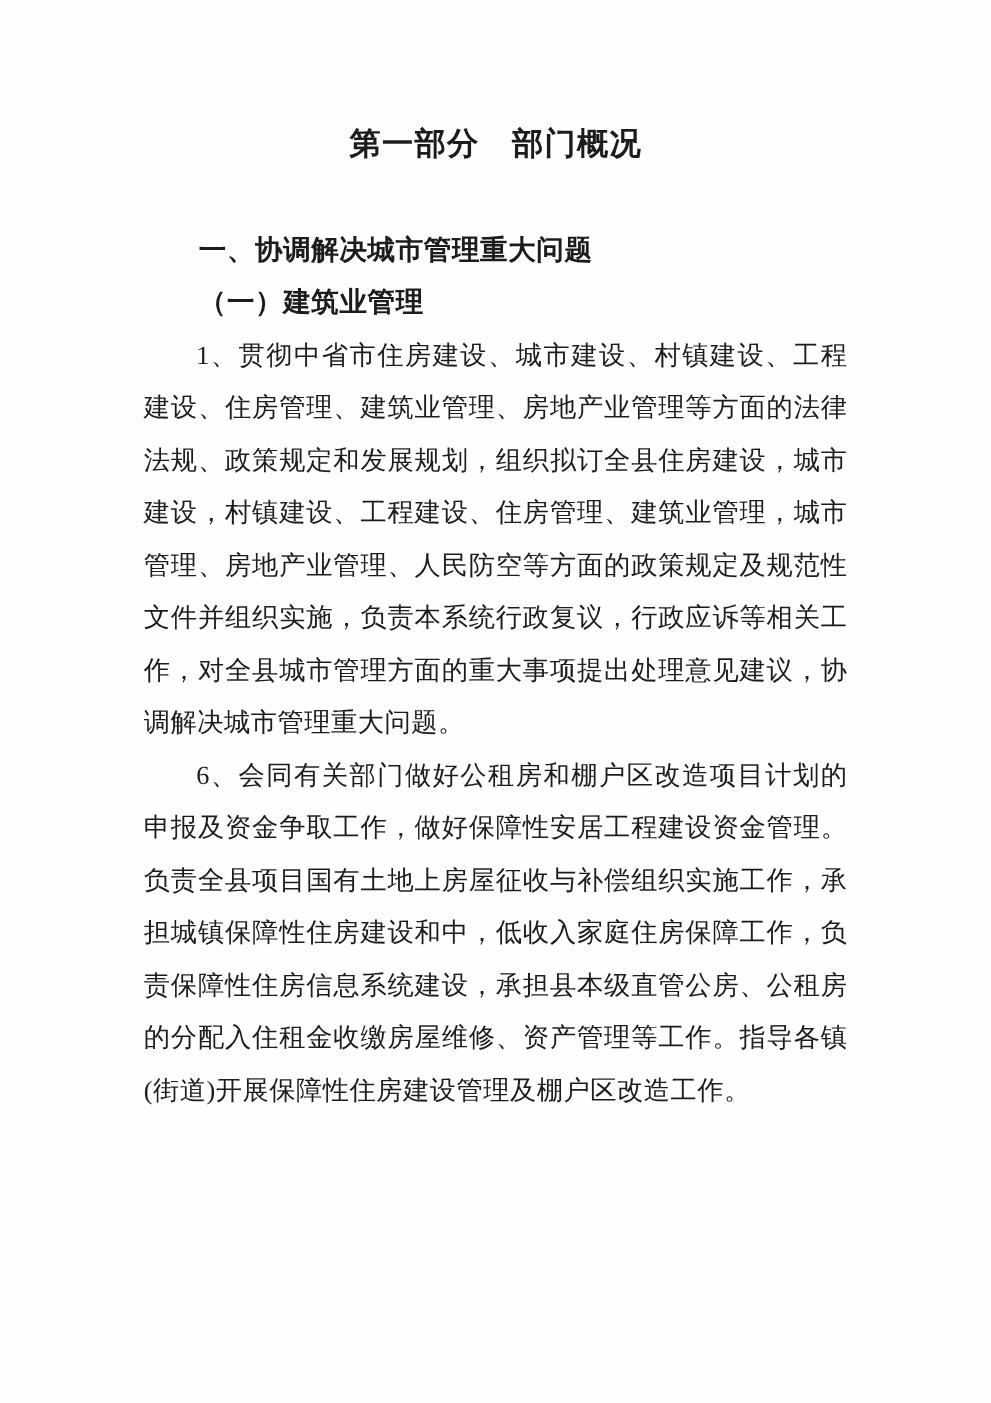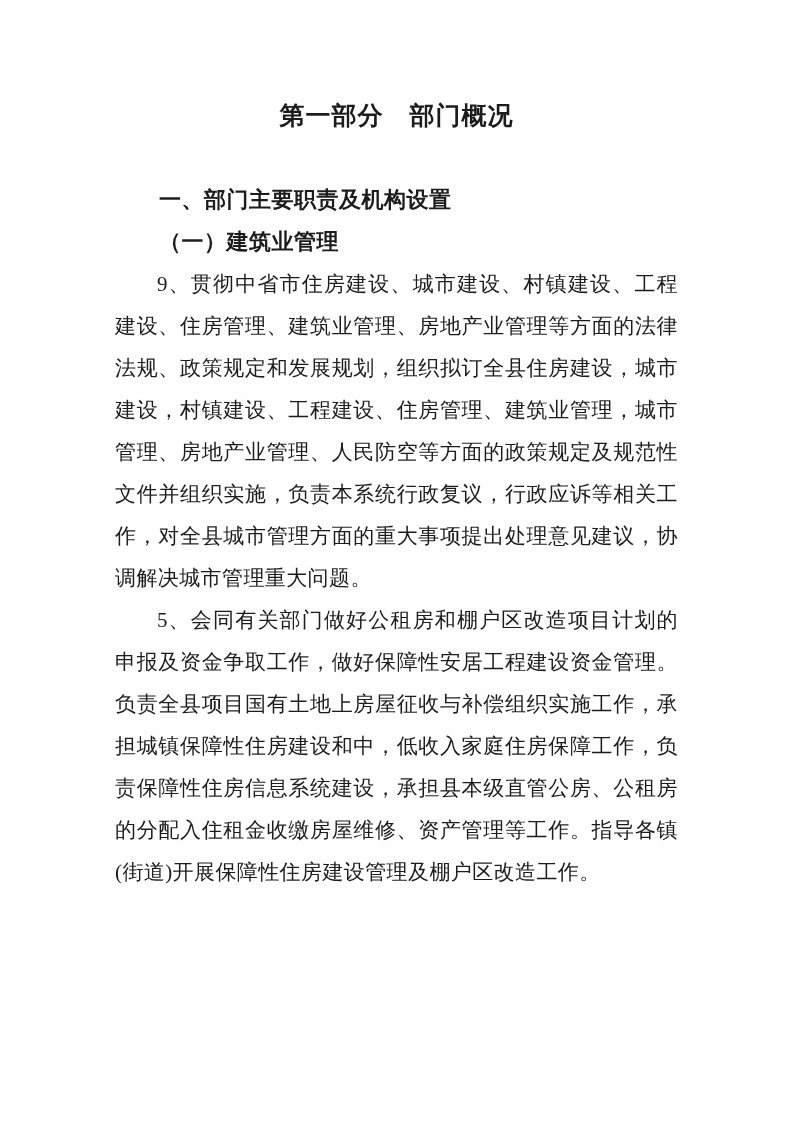--- a/index.html
+++ b/index.html
@@ -44,21 +44,21 @@
     text-align: justify;
     letter-spacing: 0.4px;
   }
 </style>
 </head>
 <body>
 
 <div class="page">
   <h1 class="doc-title">第一部分　部门概况</h1>
 
-  <h2 class="doc-heading-1">一、部门主要职责及机构设置</h2>
+  <h2 class="doc-heading-1">一、协调解决城市管理重大问题</h2>
 
   <h3 class="doc-heading-2">（一）建筑业管理</h3>
 
-  <p class="doc-paragraph">9、贯彻中省市住房建设、城市建设、村镇建设、工程建设、住房管理、建筑业管理、房地产业管理等方面的法律法规、政策规定和发展规划，组织拟订全县住房建设，城市建设，村镇建设、工程建设、住房管理、建筑业管理，城市管理、房地产业管理、人民防空等方面的政策规定及规范性文件并组织实施，负责本系统行政复议，行政应诉等相关工作，对全县城市管理方面的重大事项提出处理意见建议，协调解决城市管理重大问题。</p>
+  <p class="doc-paragraph">1、贯彻中省市住房建设、城市建设、村镇建设、工程建设、住房管理、建筑业管理、房地产业管理等方面的法律法规、政策规定和发展规划，组织拟订全县住房建设，城市建设，村镇建设、工程建设、住房管理、建筑业管理，城市管理、房地产业管理、人民防空等方面的政策规定及规范性文件并组织实施，负责本系统行政复议，行政应诉等相关工作，对全县城市管理方面的重大事项提出处理意见建议，协调解决城市管理重大问题。</p>
 
-  <p class="doc-paragraph">5、会同有关部门做好公租房和棚户区改造项目计划的申报及资金争取工作，做好保障性安居工程建设资金管理。负责全县项目国有土地上房屋征收与补偿组织实施工作，承担城镇保障性住房建设和中，低收入家庭住房保障工作，负责保障性住房信息系统建设，承担县本级直管公房、公租房的分配入住租金收缴房屋维修、资产管理等工作。指导各镇(街道)开展保障性住房建设管理及棚户区改造工作。</p>
+  <p class="doc-paragraph">6、会同有关部门做好公租房和棚户区改造项目计划的申报及资金争取工作，做好保障性安居工程建设资金管理。负责全县项目国有土地上房屋征收与补偿组织实施工作，承担城镇保障性住房建设和中，低收入家庭住房保障工作，负责保障性住房信息系统建设，承担县本级直管公房、公租房的分配入住租金收缴房屋维修、资产管理等工作。指导各镇(街道)开展保障性住房建设管理及棚户区改造工作。</p>
 
 </div>
 
 </body></html>

